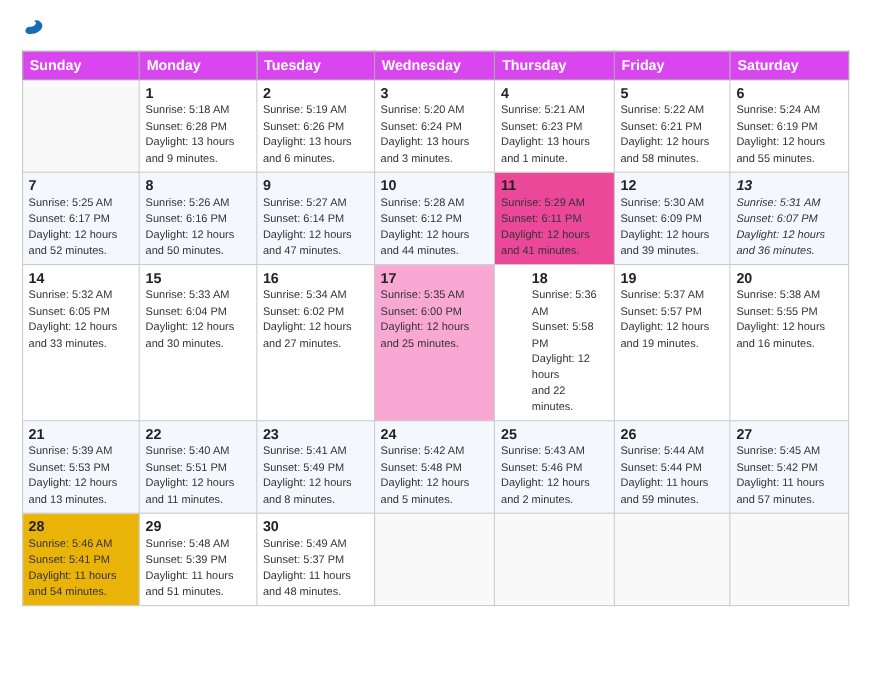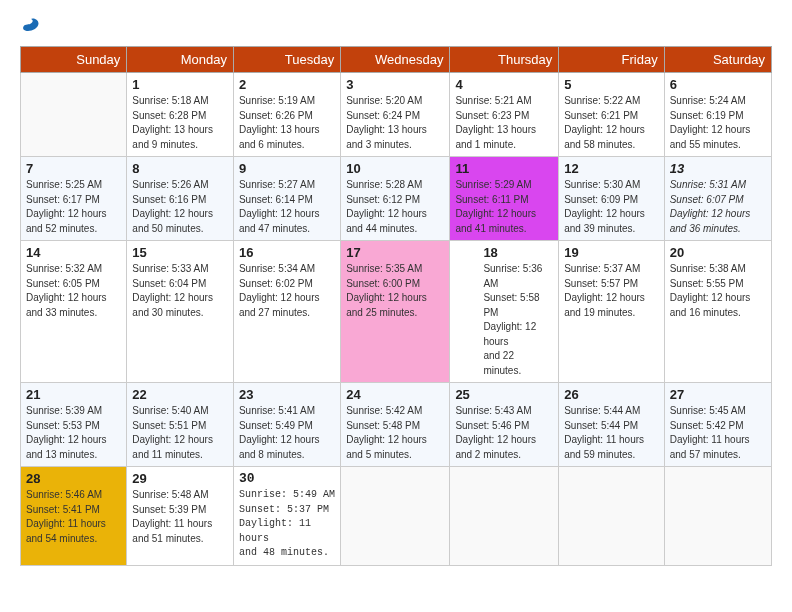--- a/index.html
+++ b/index.html
@@ -55,26 +55,26 @@
     .location-title {
       font-size: 16px;
       color: #555;
       margin-top: 2px;
     }
     .calendar {
       width: 100%;
       border-collapse: collapse;
     }
     .calendar th {
-      background: #c2410c;
+      background: #d946ef;
       color: #fff;
       font-size: 13px;
-      font-weight: normal;
+      font-weight: bold;
       padding: 5px 6px;
-      text-align: right;
+      text-align: left;
       border: 1px solid #aaa;
     }
     .calendar td {
       border: 1px solid #ccc;
       vertical-align: top;
       padding: 4px 5px;
       width: 113px;
       min-height: 80px;
       background: #fff;
     }
@@ -171,21 +171,21 @@
             <div class="day-info">Sunrise: 5:26 AM<br>Sunset: 6:16 PM<br>Daylight: 12 hours<br>and 50 minutes.</div>
           </td>
           <td style="background: rgb(244, 248, 253);">
             <div class="day-num">9</div>
             <div class="day-info">Sunrise: 5:27 AM<br>Sunset: 6:14 PM<br>Daylight: 12 hours<br>and 47 minutes.</div>
           </td>
           <td style="background: rgb(244, 248, 253);">
             <div class="day-num">10</div>
             <div class="day-info">Sunrise: 5:28 AM<br>Sunset: 6:12 PM<br>Daylight: 12 hours<br>and 44 minutes.</div>
           </td>
-          <td style="background: #d946ef;">
+          <td style="background: #ec4899;">
             <div class="day-num">11</div>
             <div class="day-info">Sunrise: 5:29 AM<br>Sunset: 6:11 PM<br>Daylight: 12 hours<br>and 41 minutes.</div>
           </td>
           <td style="background: rgb(244, 248, 253);">
             <div class="day-num">12</div>
             <div class="day-info">Sunrise: 5:30 AM<br>Sunset: 6:09 PM<br>Daylight: 12 hours<br>and 39 minutes.</div>
           </td>
           <td style="background: rgb(244, 248, 253); font-style: italic;">
             <div class="day-num">13</div>
             <div class="day-info">Sunrise: 5:31 AM<br>Sunset: 6:07 PM<br>Daylight: 12 hours<br>and 36 minutes.</div>
@@ -253,21 +253,21 @@
         </tr>
         <tr style="background: rgb(255, 255, 255);">
           <td style="background: #eab308;">
             <div class="day-num">28</div>
             <div class="day-info">Sunrise: 5:46 AM<br>Sunset: 5:41 PM<br>Daylight: 11 hours<br>and 54 minutes.</div>
           </td>
           <td style="background: rgb(255, 255, 255);">
             <div class="day-num">29</div>
             <div class="day-info">Sunrise: 5:48 AM<br>Sunset: 5:39 PM<br>Daylight: 11 hours<br>and 51 minutes.</div>
           </td>
-          <td style="background: rgb(255, 255, 255); font-family: Liberation Mono, monospace;">
+          <td style="background: rgb(255, 255, 255);">
             <div class="day-num">30</div>
             <div class="day-info">Sunrise: 5:49 AM<br>Sunset: 5:37 PM<br>Daylight: 11 hours<br>and 48 minutes.</div>
           </td>
           <td class="empty-cell" style="background: rgb(255, 255, 255);"></td>
           <td class="empty-cell" style="background: rgb(255, 255, 255);"></td>
           <td class="empty-cell" style="background: rgb(255, 255, 255);"></td>
           <td class="empty-cell" style="background: rgb(255, 255, 255);"></td>
         </tr>
       </tbody>
   </table>

